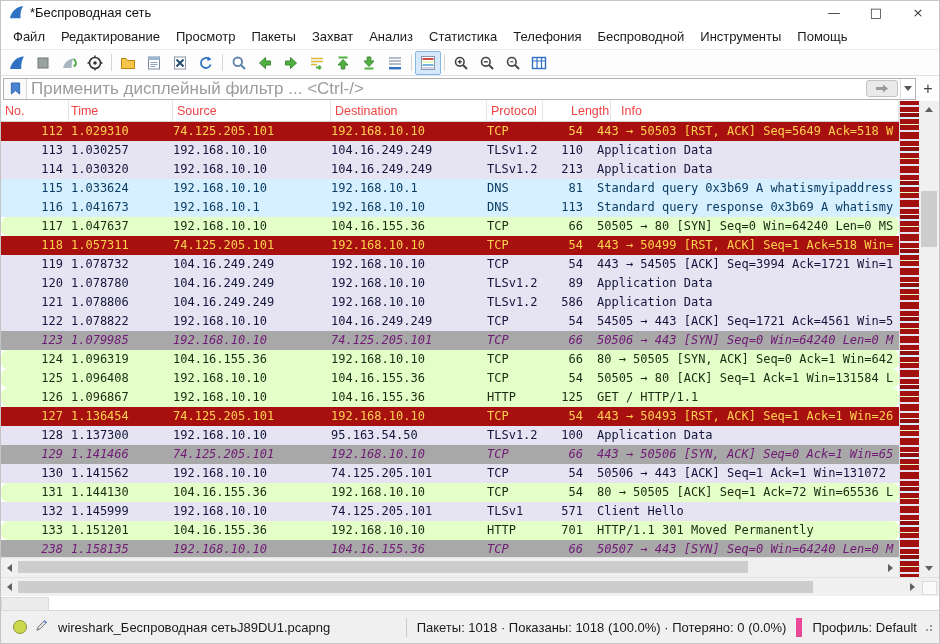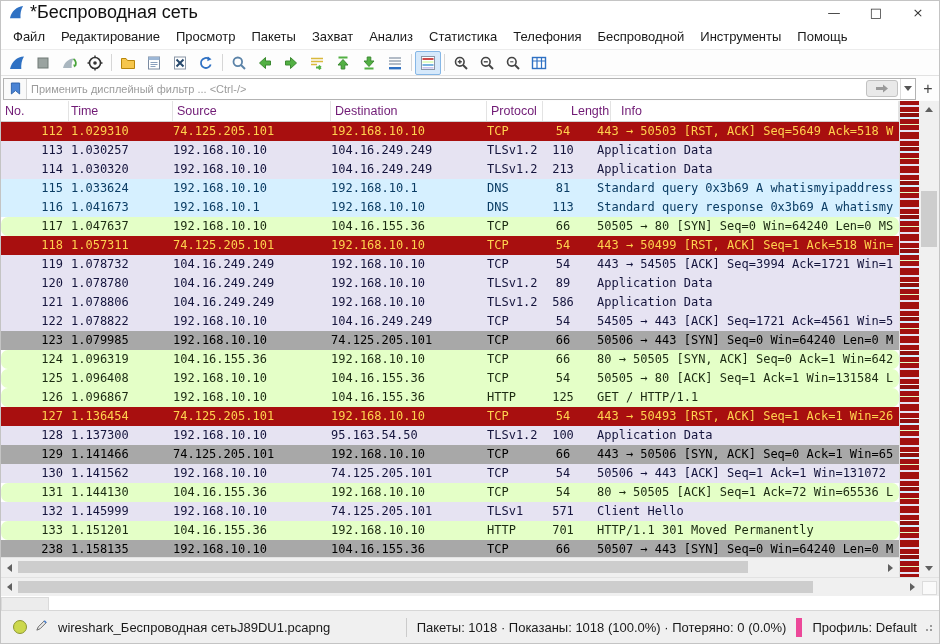--- a/index.html
+++ b/index.html
@@ -1,68 +1,68 @@
 <!DOCTYPE html>
 <html><head>
 <meta charset="utf-8">
 <style>
   html,body{margin:0;padding:0;background:#e8e8e8;}
   .window{width:938px;height:642px;border:1px solid #c4c4c4;background:#ffffff;position:relative;
           font-family:"Liberation Sans",sans-serif;overflow:hidden;display:flex;flex-direction:column;}
   
   .titlebar{height:22px;display:flex;align-items:center;background:#ffffff;flex:0 0 auto;}
   .titlebar .appicon{margin:0 6px 0 8px;display:flex;align-items:center;}
-  .titlebar .title{font-size:18px;color:#111;}
+  .titlebar .title{font-size:13px;color:#111;}
   .titlebar .spacer{flex:1;}
   .winbtn{width:42px;height:22px;display:flex;align-items:center;justify-content:center;
           font-size:13px;color:#333;font-family:"DejaVu Sans",sans-serif;}
   
   .menubar{height:26px;display:flex;align-items:center;padding-left:4px;background:#fff;flex:0 0 auto;}
   .menu-item{padding:3px 8px;font-size:13px;color:#1a1a1a;cursor:default;}
   
   .toolbar{height:25px;display:flex;align-items:center;padding-left:3px;background:#fdfdfd;
            border-top:1px solid #ececec;border-bottom:1px solid #e2e2e2;flex:0 0 auto;}
   .tbtn{width:24px;height:22px;display:flex;align-items:center;justify-content:center;border:1px solid transparent;border-radius:2px;}
   .tbtn.pressed{background:#d6e9fb;border-color:#86b7e6;}
   .tsep{width:1px;height:17px;background:#d6d6d6;margin:0 3px;}
   
   .filterbar{height:23px;display:flex;align-items:center;padding:1px 2px;background:#fdfdfd;flex:0 0 auto;}
   .filterbox{flex:1;height:20px;border:1px solid #b3b3b3;background:#fff;display:flex;align-items:center;}
   .fbookmark{width:22px;height:100%;display:flex;align-items:center;justify-content:center;border-right:1px solid #d6d6d6;background:#fafafa;}
-  .filter-input{flex:1;border:none;outline:none;font-size:11px;color:#222;padding:0 4px;background:transparent;font-family:"Liberation Sans",sans-serif;}
+  .filter-input{flex:1;border:none;outline:none;font-size:17px;color:#222;padding:0 4px;background:transparent;font-family:"Liberation Sans",sans-serif;}
   .filter-input::placeholder{color:#9c9c9c;}
   .fapply{width:30px;height:15px;background:#e9e9e9;border:1px solid #c2c2c2;border-radius:3px;
           display:flex;align-items:center;justify-content:center;margin-right:2px;}
   .fcaret{width:14px;height:100%;display:flex;align-items:center;justify-content:center;border-left:1px solid #dcdcdc;}
   .plusbtn{width:18px;height:20px;display:flex;align-items:center;justify-content:center;
            font-size:16px;color:#444;margin-left:3px;}
   
   .list-area{flex:0 0 auto;display:flex;height:476px;}
   .list-left{flex:1;display:flex;flex-direction:column;min-width:0;}
   .phead{height:20px;display:flex;background:#fff;border-bottom:1px solid #cfcfcf;flex:0 0 auto;}
-  .hcell{font-size:12.5px;color:#701a75;border-right:1px solid #e3e3e3;display:flex;align-items:center;
+  .hcell{font-size:12.5px;color:#ef4444;border-right:1px solid #e3e3e3;display:flex;align-items:center;
          padding-left:4px;box-sizing:border-box;white-space:nowrap;overflow:hidden;}
   .rows{flex:1;overflow:hidden;background:#fff;}
   .prow{height:19px;display:flex;font-family:"DejaVu Sans Mono",monospace;font-size:12px;
         line-height:18.24px;white-space:nowrap;}
   .cell{overflow:hidden;box-sizing:border-box;}
   .col-no{width:68px;text-align:right;padding-right:6px;flex:0 0 auto;}
   .col-time{width:104px;padding-left:2px;flex:0 0 auto;}
   .col-src{width:158px;flex:0 0 auto;}
   .col-dst{width:156px;flex:0 0 auto;}
   .col-proto{width:56px;flex:0 0 auto;}
-  .col-len{width:44px;text-align:center;padding-right:4px;flex:0 0 auto;}
+  .col-len{width:44px;text-align:right;padding-right:4px;flex:0 0 auto;}
   .col-info{flex:1;padding-left:10px;min-width:0;}
   .phead .col-no{text-align:left;padding-left:4px;}
   .phead .col-len{text-align:left;padding-right:0;margin-left:24px;}
   .c-red{background:#a80f0f;color:#ffd24f;}
   .c-lavender{background:#e6e3f2;color:#14143c;}
   .c-blue{background:#d6f0ff;color:#0a3c64;}
   .c-green{background:#e4ffc7;color:#1c2b12;border-radius:7px;}
-  .c-gray{background:#a8a8a8;color:#000000;}
+  .c-gray{background:#a8a8a8;color:#701a75;font-style:italic;}
   
   .minimap{width:19px;flex:0 0 auto;border-left:1px solid #e0e0e0;
     background:repeating-linear-gradient(to bottom,
       #a21010 0 4px,#e6e3f2 4px 6px,#a21010 6px 11px,#f5f5f5 11px 12px,
       #8f0f0f 12px 16px,#d6f0ff 16px 18px,#a21010 18px 23px,#e4ffc7 23px 24px,
       #a21010 24px 29px,#e6e3f2 29px 31px,#a21010 31px 34px);}
   .vscroll{width:20px;flex:0 0 auto;background:#f0f0f0;position:relative;}
   .vs-arrow{height:17px;display:flex;align-items:center;justify-content:center;}
   .vs-arrow.bottom{position:absolute;bottom:0;left:0;right:0;}
   .vs-thumb{position:absolute;top:90px;left:2px;width:16px;height:56px;background:#cdcdcd;}

